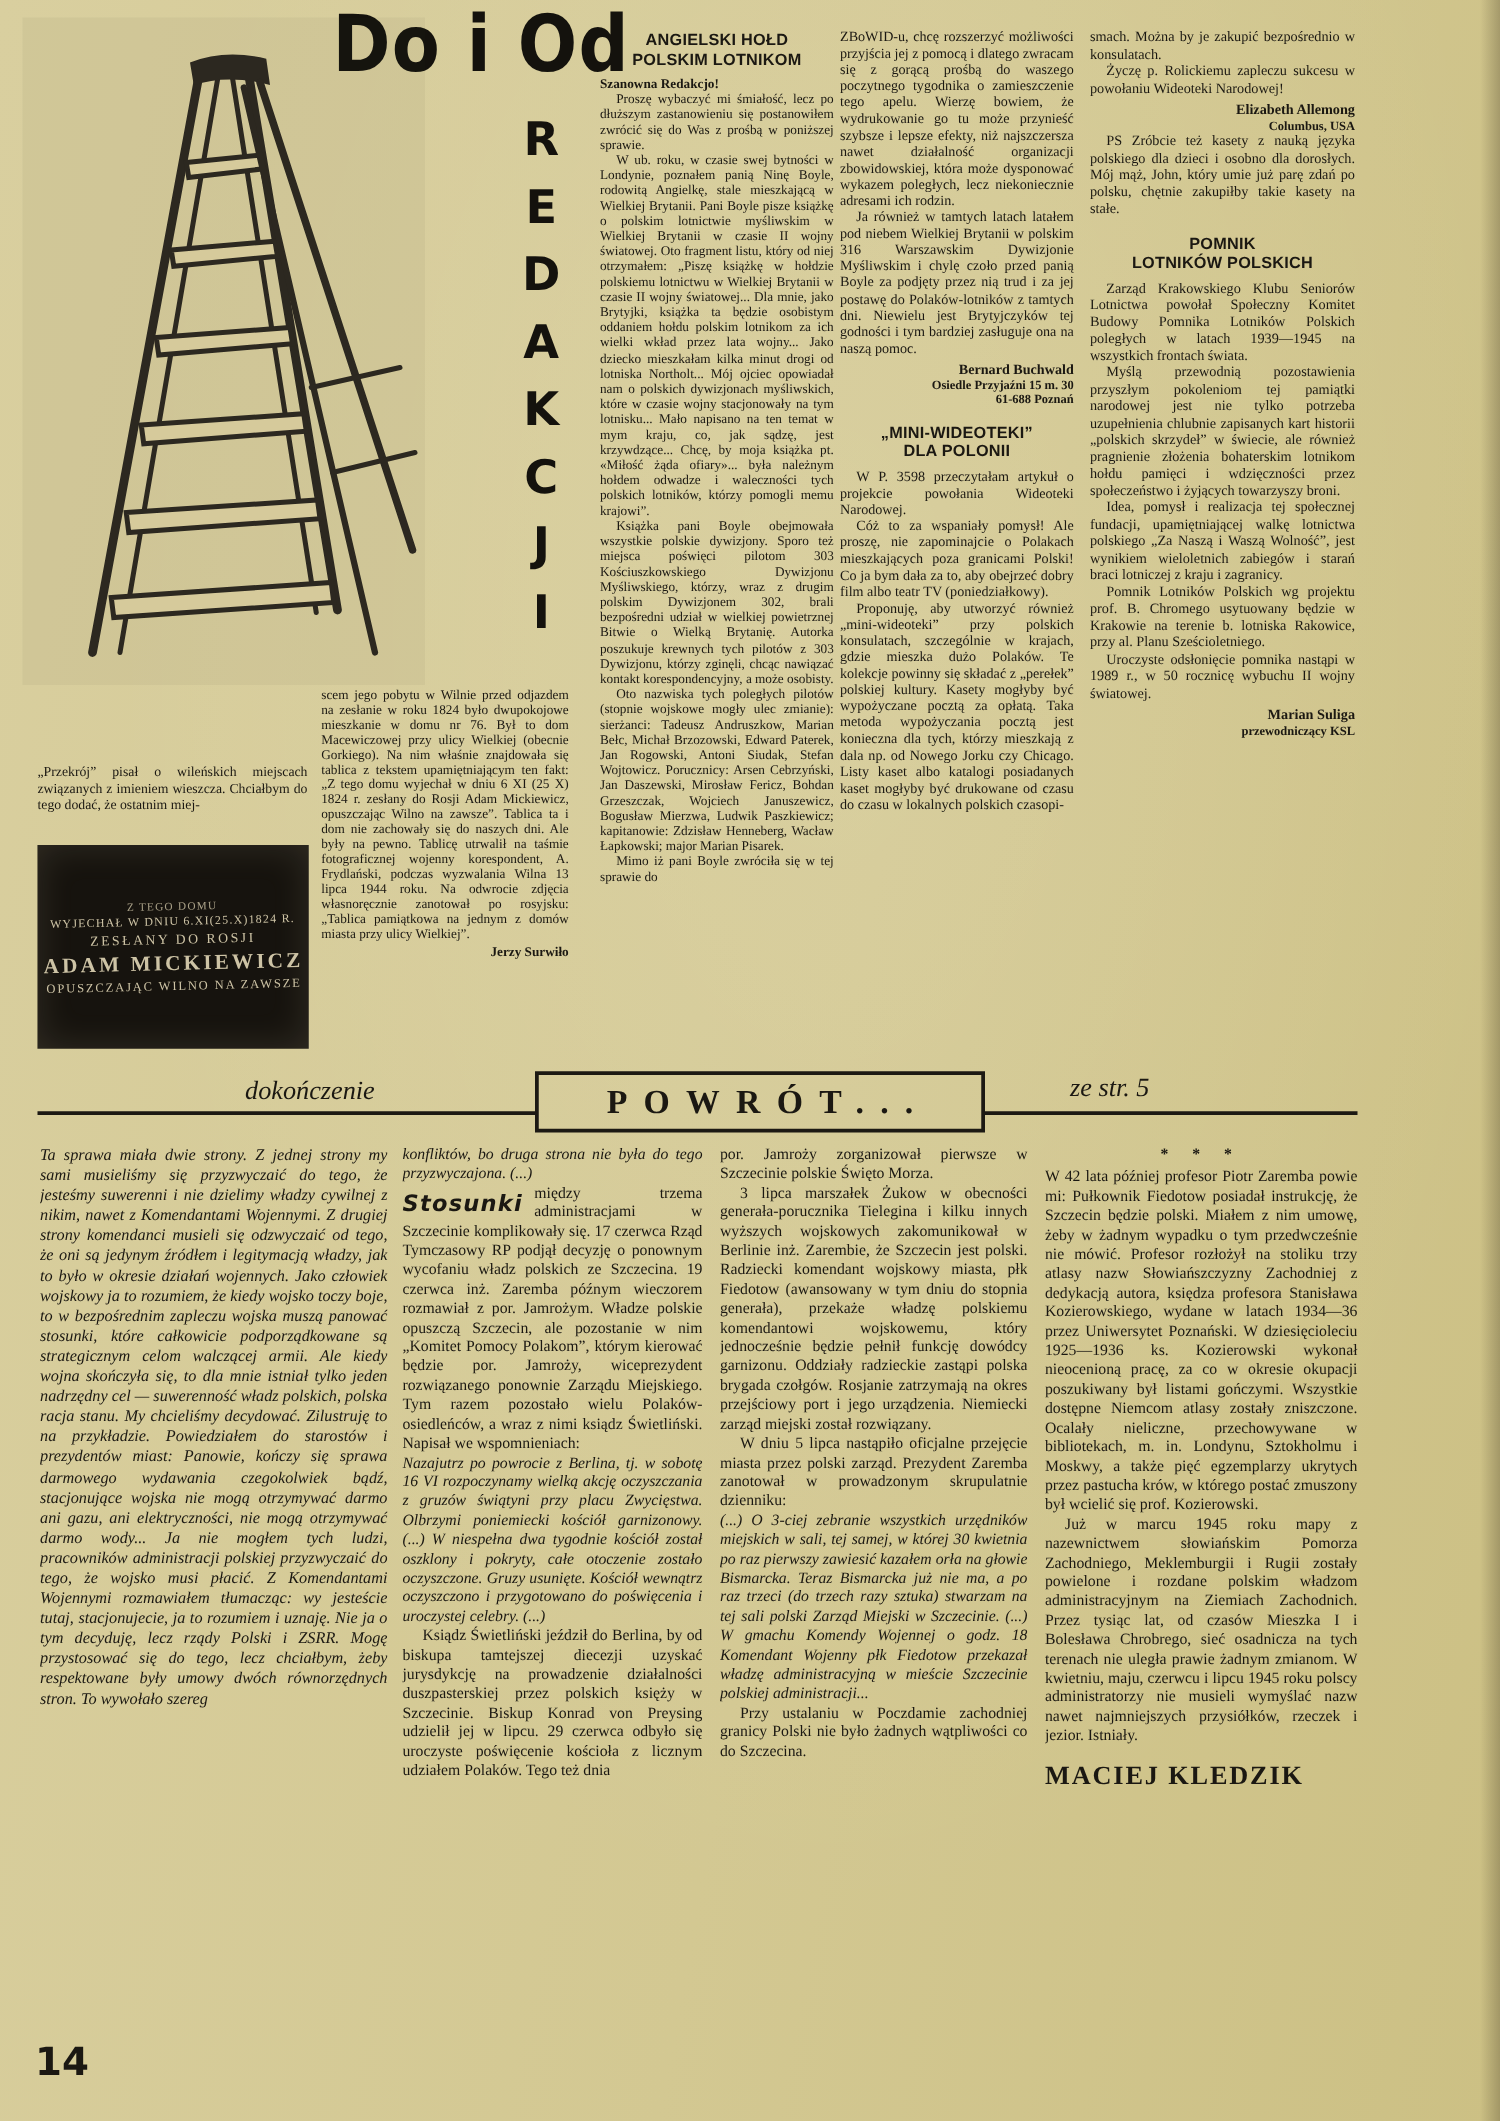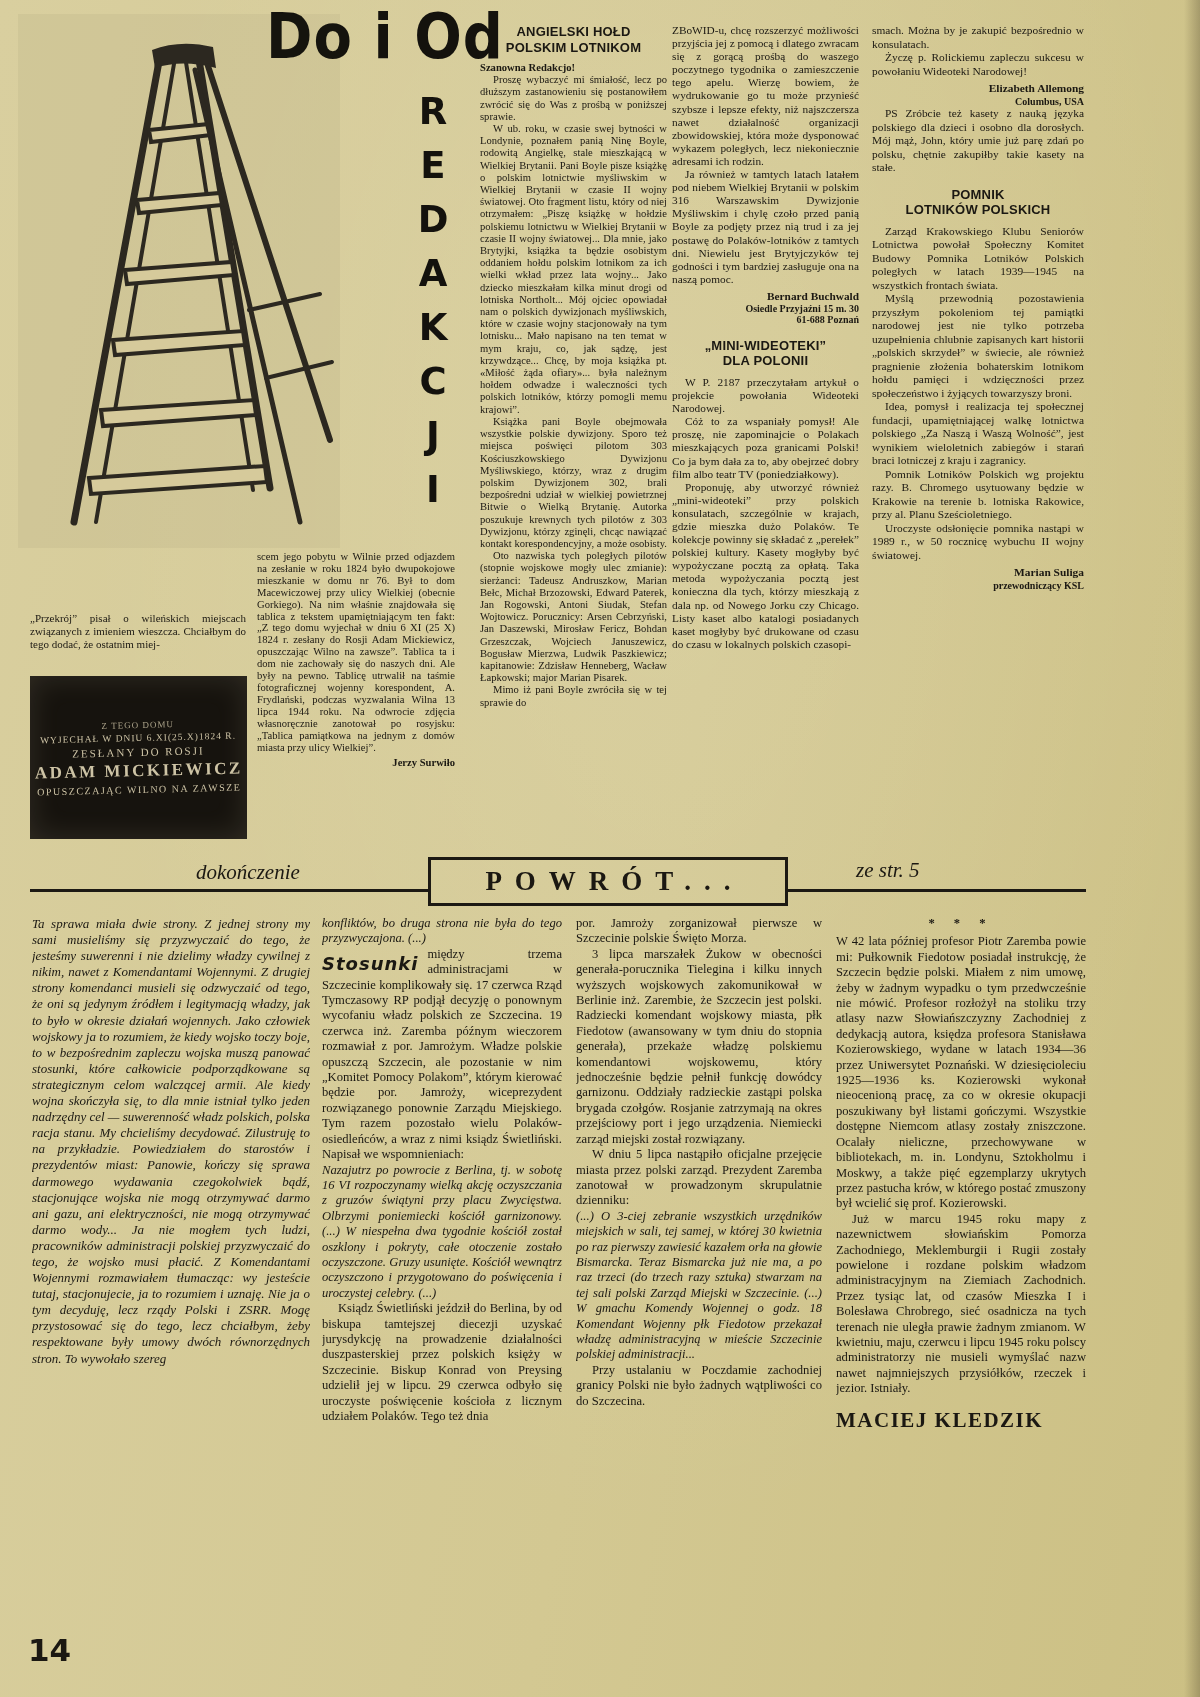--- a/index.html
+++ b/index.html
@@ -151,36 +151,36 @@
       <p>Mimo iż pani Boyle zwróciła się w tej sprawie do</p>
     </div>
   <div class="tcol tcol4">
       <p class="pf">ZBoWID-u, chcę rozszerzyć możliwości przyjścia jej z pomocą i dlatego zwracam się z gorącą prośbą do waszego poczytnego tygodnika o zamieszczenie tego apelu. Wierzę bowiem, że wydrukowanie go tu może przynieść szybsze i lepsze efekty, niż najszczersza nawet działalność organizacji zbowidowskiej, która może dysponować wykazem poległych, lecz niekoniecznie adresami ich rodzin.</p>
       <p>Ja również w tamtych latach latałem pod niebem Wielkiej Brytanii w polskim 316 Warszawskim Dywizjonie Myśliwskim i chylę czoło przed panią Boyle za podjęty przez nią trud i za jej postawę do Polaków-lotników z tamtych dni. Niewielu jest Brytyjczyków tej godności i tym bardziej zasługuje ona na naszą pomoc.</p>
       <p class="sig">Bernard Buchwald</p>
       <p class="sigline">Osiedle Przyjaźni 15 m. 30</p>
       <p class="sigline">61-688 Poznań</p>
       <p class="head gaptop">„MINI-WIDEOTEKI”</p>
       <p class="head headgap">DLA POLONII</p>
-      <p>W P. 2187 przeczytałam artykuł o projekcie powołania Wideoteki Narodowej.</p>
+      <p>W P. 3598 przeczytałam artykuł o projekcie powołania Wideoteki Narodowej.</p>
       <p>Cóż to za wspaniały pomysł! Ale proszę, nie zapominajcie o Polakach mieszkających poza granicami Polski! Co ja bym dała za to, aby obejrzeć dobry film albo teatr TV (poniedziałkowy).</p>
       <p>Proponuję, aby utworzyć również „mini-wideoteki” przy polskich konsulatach, szczególnie w krajach, gdzie mieszka dużo Polaków. Te kolekcje powinny się składać z „perełek” polskiej kultury. Kasety mogłyby być wypożyczane pocztą za opłatą. Taka metoda wypożyczania pocztą jest konieczna dla tych, którzy mieszkają z dala np. od Nowego Jorku czy Chicago. Listy kaset albo katalogi posiadanych kaset mogłyby być drukowane od czasu do czasu w lokalnych polskich czasopi-</p>
     </div>
   <div class="tcol tcol5">
       <p class="pf">smach. Można by je zakupić bezpośrednio w konsulatach.</p>
       <p>Życzę p. Rolickiemu zapleczu sukcesu w powołaniu Wideoteki Narodowej!</p>
       <p class="sig">Elizabeth Allemong</p>
       <p class="sigline">Columbus, USA</p>
       <p>PS Zróbcie też kasety z nauką języka polskiego dla dzieci i osobno dla dorosłych. Mój mąż, John, który umie już parę zdań po polsku, chętnie zakupiłby takie kasety na stałe.</p>
       <p class="head gaptop">POMNIK</p>
       <p class="head headgap">LOTNIKÓW POLSKICH</p>
       <p>Zarząd Krakowskiego Klubu Seniorów Lotnictwa powołał Społeczny Komitet Budowy Pomnika Lotników Polskich poległych w latach 1939—1945 na wszystkich frontach świata.</p>
       <p>Myślą przewodnią pozostawienia przyszłym pokoleniom tej pamiątki narodowej jest nie tylko potrzeba uzupełnienia chlubnie zapisanych kart historii „polskich skrzydeł” w świecie, ale również pragnienie złożenia bohaterskim lotnikom hołdu pamięci i wdzięczności przez społeczeństwo i żyjących towarzyszy broni.</p>
       <p>Idea, pomysł i realizacja tej społecznej fundacji, upamiętniającej walkę lotnictwa polskiego „Za Naszą i Waszą Wolność”, jest wynikiem wieloletnich zabiegów i starań braci lotniczej z kraju i zagranicy.</p>
-      <p>Pomnik Lotników Polskich wg projektu razy. B. Chromego usytuowany będzie w Krakowie na terenie b. lotniska Rakowice, przy al. Planu Sześcioletniego.</p>
+      <p>Pomnik Lotników Polskich wg projektu prof. B. Chromego usytuowany będzie w Krakowie na terenie b. lotniska Rakowice, przy al. Planu Sześcioletniego.</p>
       <p>Uroczyste odsłonięcie pomnika nastąpi w 1989 r., w 50 rocznicę wybuchu II wojny światowej.</p>
       <p class="sig">Marian Suliga</p>
       <p class="sigline">przewodniczący KSL</p>
     </div>
 
   <div class="div-line left"></div>
   <div class="div-line right"></div>
   <div class="div-left-label">dokończenie</div>
   <div class="powrot-box">
     <span>POWRÓT...</span>

